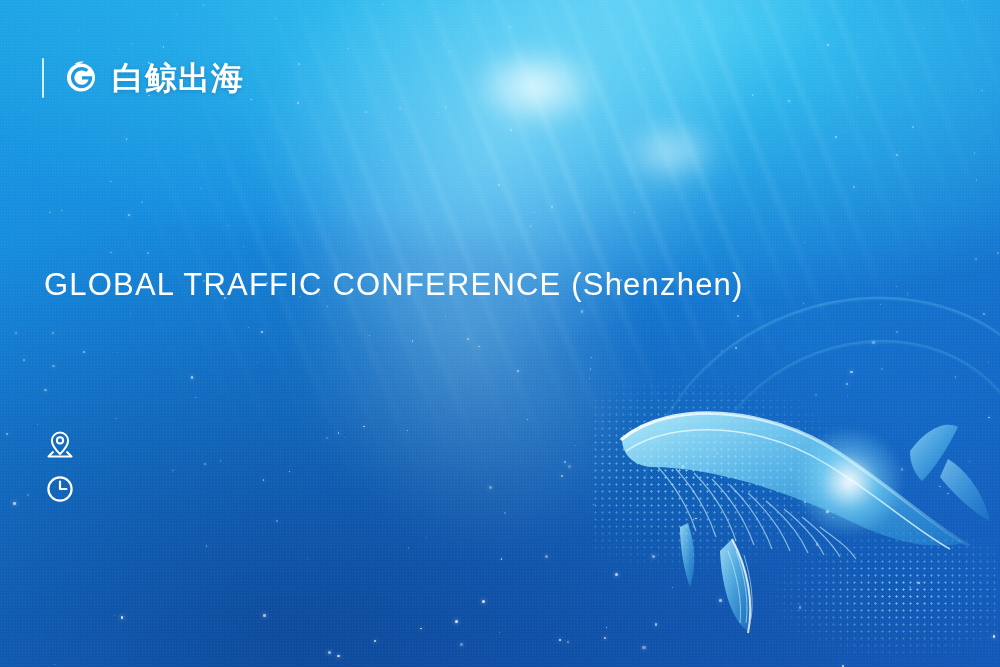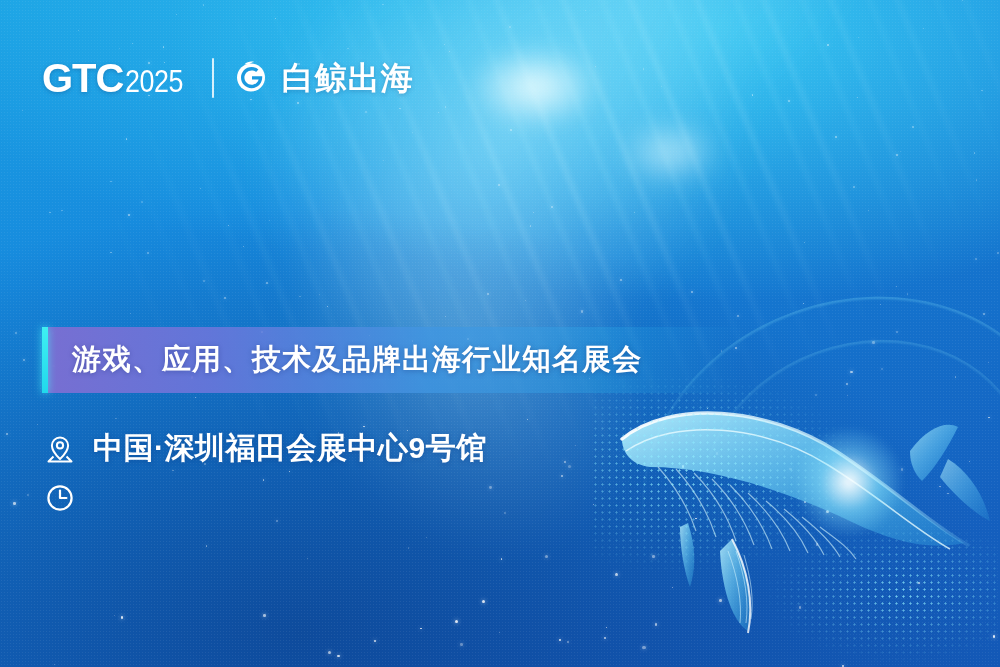--- a/index.html
+++ b/index.html
@@ -526,50 +526,41 @@
         </g>
         <path d="M318 96 C336 72 354 66 366 72 C356 92 344 112 330 126 C322 118 318 108 318 96 Z" fill="url(#wbody)" opacity=".75"></path>
         <path d="M356 104 C376 116 392 140 398 166 C382 158 362 140 348 122 Z" fill="url(#wbody)" opacity=".62"></path>
       </g>
     </svg>
     <div class="whale-dust"></div>
     <div class="whale-glow"></div>
   </div>
 
   <div class="logo-row">
-    <div class="gtc">
-      <span class="gtc-main">GTC</span>
-      <span class="gtc-year">2025</span>
-    </div>
     <div class="logo-divider"></div>
     <div class="brand">
       <svg class="brand-mark" viewBox="0 0 40 40" aria-hidden="true">
         <path d="M20 5.5c7.7 0 14 6.3 14 14s-6.3 14-14 14-14-6.3-14-14 6.3-14 14-14z" fill="#ffffff"></path>
         <path d="M13.5 6.2c2.6-2.4 6.6-3.3 9.6-2.2-2.1.3-4 1.2-5.4 2.6-1.4-.4-2.9-.5-4.2-.4z" fill="#ffffff"></path>
         <path d="M20.6 12.4c-4 0-7.2 3.2-7.2 7.2s3.2 7.2 7.2 7.2c3.4 0 6.2-2.3 7-5.4h-6.6v-3.2h10.2v1.4c0 5.9-4.7 10.6-10.6 10.6S10 25.5 10 19.6 14.7 9 20.6 9c2.6 0 5 .9 6.8 2.5l-2.3 2.4c-1.2-1-2.8-1.5-4.5-1.5z" fill="#1b9ae0"></path>
       </svg>
       <span class="brand-name">白鲸出海</span>
     </div>
   </div>
 
-
-  <div class="tagline">
-    <div class="tagline-bg"></div>
-    <div class="tagline-bar"></div>
-    <div class="tagline-text">游戏、应用、技术及品牌出海行业知名展会</div>
-  </div>
+  <div class="title-en">GLOBAL TRAFFIC CONFERENCE (Shenzhen)</div>
+
 
   <div class="info">
     <div class="info-row">
       <svg class="info-icon" viewBox="0 0 32 32" aria-hidden="true">
         <path d="M16 4.5c-4.5 0-8.1 3.6-8.1 8.1 0 5.9 8.1 13.4 8.1 13.4s8.1-7.5 8.1-13.4c0-4.5-3.6-8.1-8.1-8.1z" fill="none" stroke="#ffffff" stroke-width="2"></path>
         <circle cx="16" cy="12.4" r="3.1" fill="none" stroke="#ffffff" stroke-width="2"></circle>
         <path d="M9.5 23.5 L4.5 28.5 L27.5 28.5 L22.5 23.5" fill="none" stroke="#ffffff" stroke-width="2" stroke-linejoin="round"></path>
       </svg>
-      <span class="info-text">中国·深圳福田会展中心9号馆</span>
     </div>
     <div class="info-row">
       <svg class="info-icon" viewBox="0 0 32 32" aria-hidden="true">
         <circle cx="16" cy="16" r="11.6" fill="none" stroke="#ffffff" stroke-width="2.2"></circle>
         <path d="M16 8.6 V16 H22.4" fill="none" stroke="#ffffff" stroke-width="2.2" stroke-linecap="round" stroke-linejoin="round"></path>
       </svg>
     </div>
   </div>
 
 </div>

